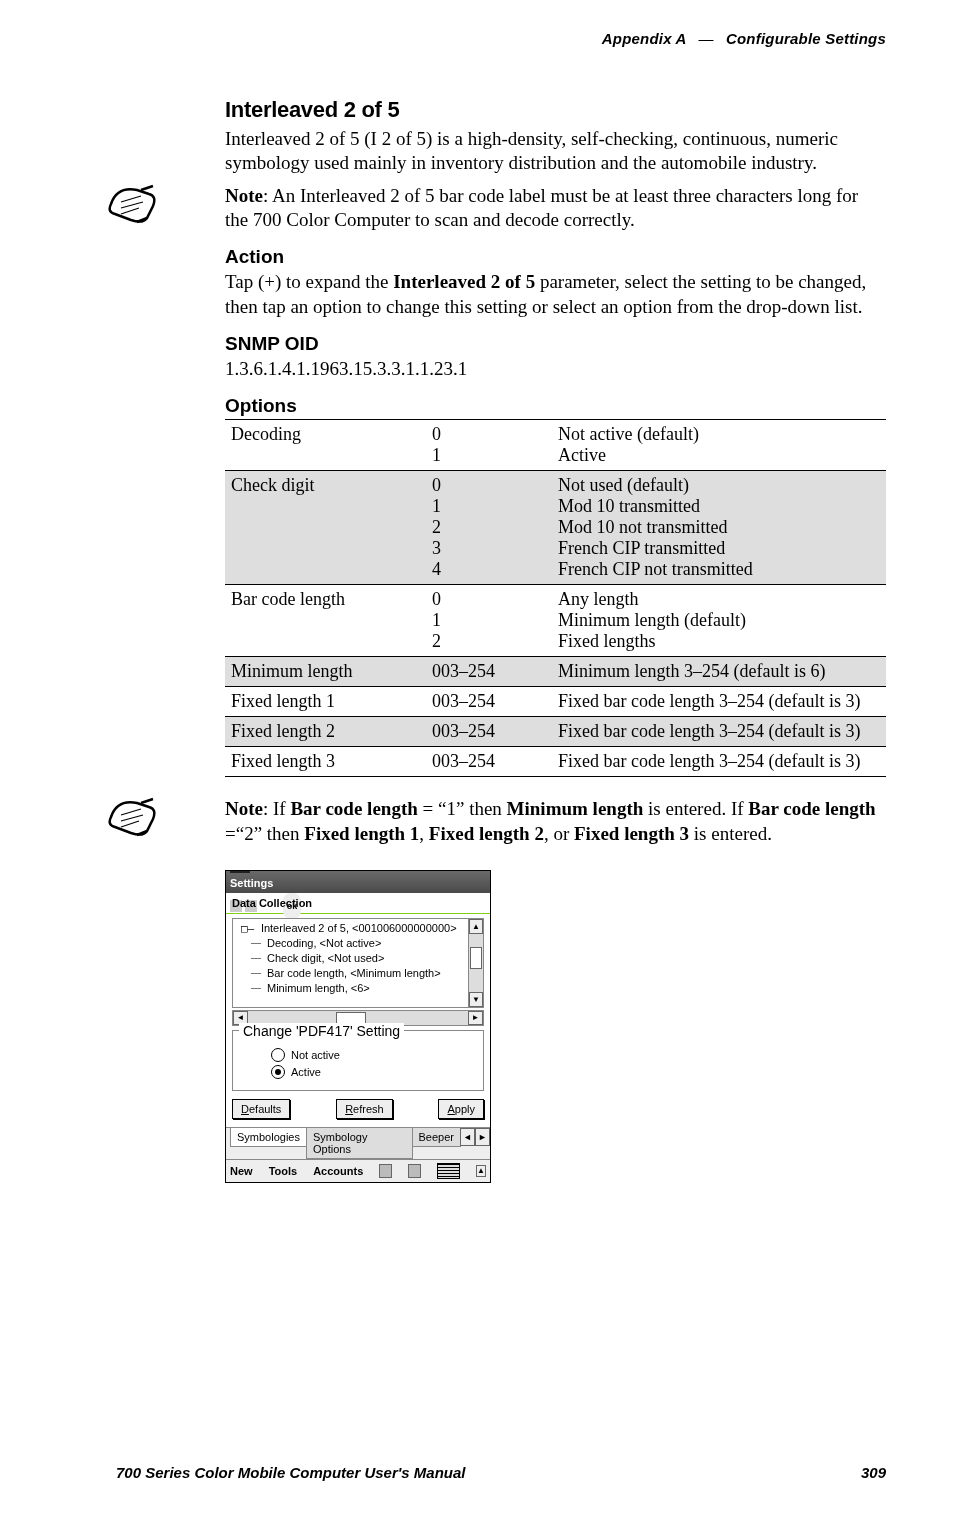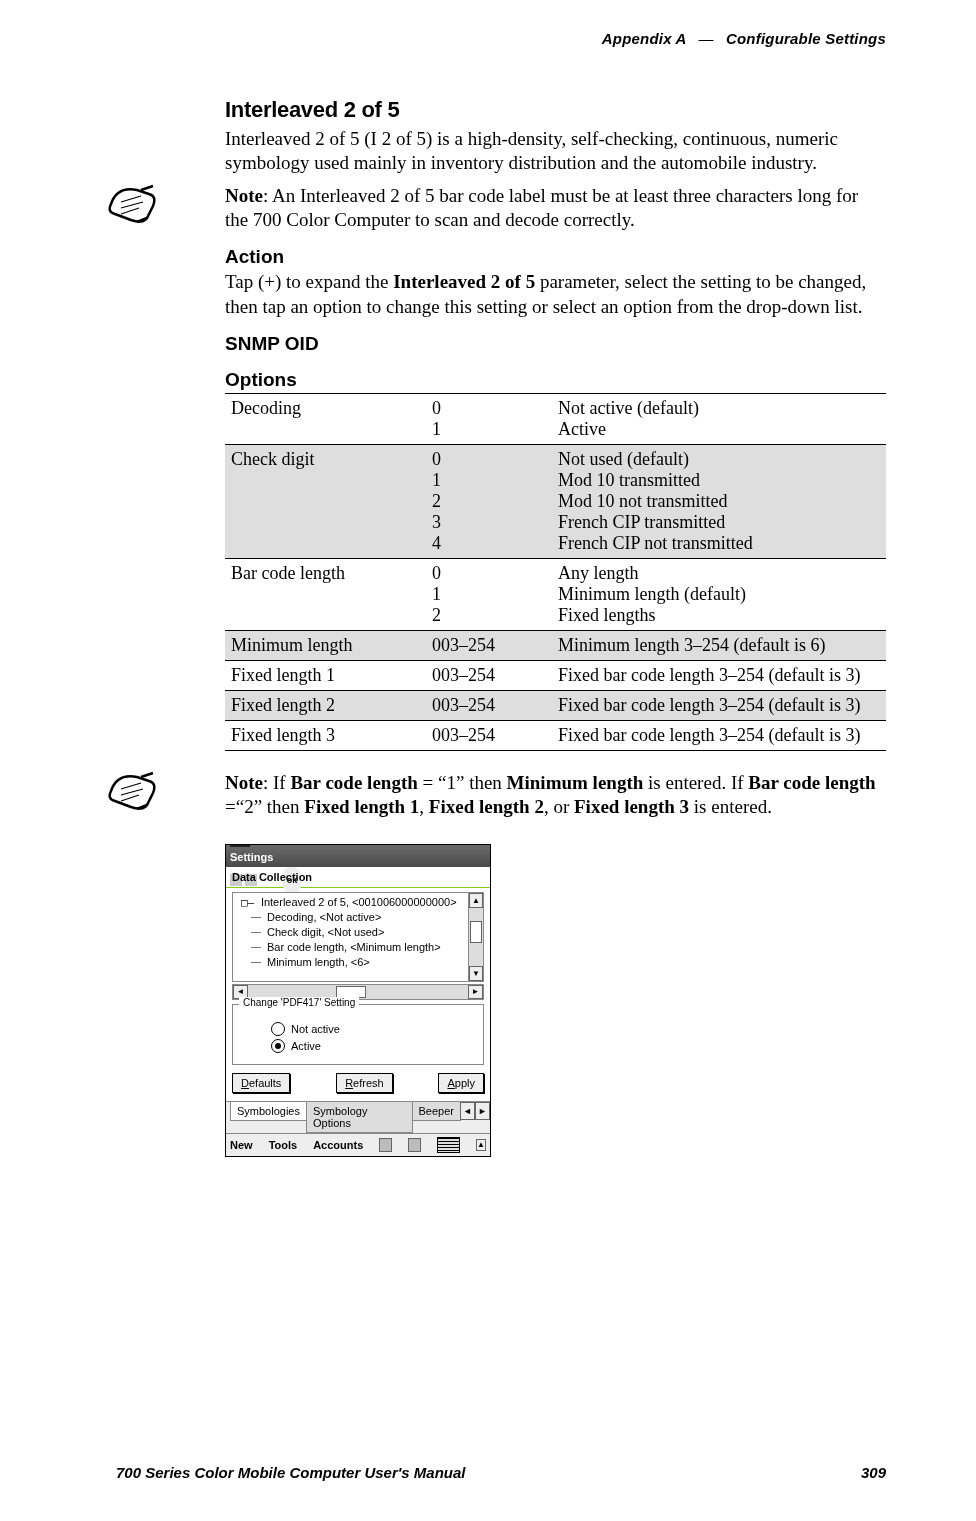--- a/index.html
+++ b/index.html
@@ -173,21 +173,21 @@
     background:#fff; border:1px solid #666;
   }
   .dev-group {
     margin: 2px 6px 6px 6px;
     border: 1px solid #888;
     padding: 14px 8px 8px 8px;
     position: relative;
   }
   .dev-group .legend {
     position: absolute; top:-8px; left:6px;
-    background:#fff; padding:0 4px; font-size:10px;
+    background:#fff; padding:0 4px; font-size:14px;
   }
   .dev-radio { display:flex; align-items:center; gap:6px; margin:3px 0 3px 30px; }
   .dev-radio .dot {
     width:12px; height:12px; border:1px solid #000; border-radius:50%;
     display:flex; align-items:center; justify-content:center;
   }
   .dev-radio .dot.sel::after {
     content:""; width:6px; height:6px; background:#000; border-radius:50%;
   }
   .dev-buttons {
@@ -283,20 +283,21 @@
         <span class="b">Note</span><span>: An Interleaved 2 of 5 bar code label must be at least three characters long for the 700 Color Computer to scan and decode correctly.</span>
       </p>
     </div>
 
     <h3 class="subhead">Action</h3>
     <p class="body">
       <span>Tap (+) to expand the </span><span class="b">Interleaved 2 of 5</span><span> parameter, select the setting to be changed, then tap an option to change this setting or select an option from the drop-down list.</span>
     </p>
 
     <h3 class="subhead">SNMP OID</h3>
+    <p class="body">1.3.6.1.4.1.1963.15.3.3.1.1.23.1</p>
 
     <h3 class="subhead">Options</h3>
     <table class="options">
       <tbody id="options-body">
           <tr>
             <td class="col-name">Decoding</td>
             <td class="col-code multiline">0
 1</td>
             <td class="multiline">Not active (default)
 Active</td>

